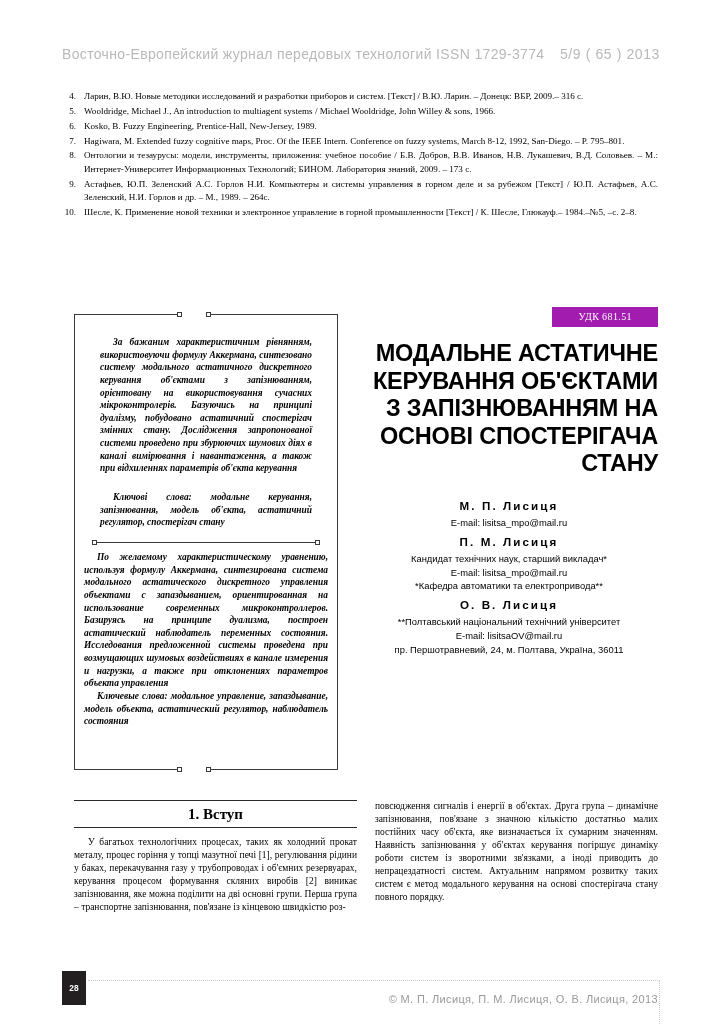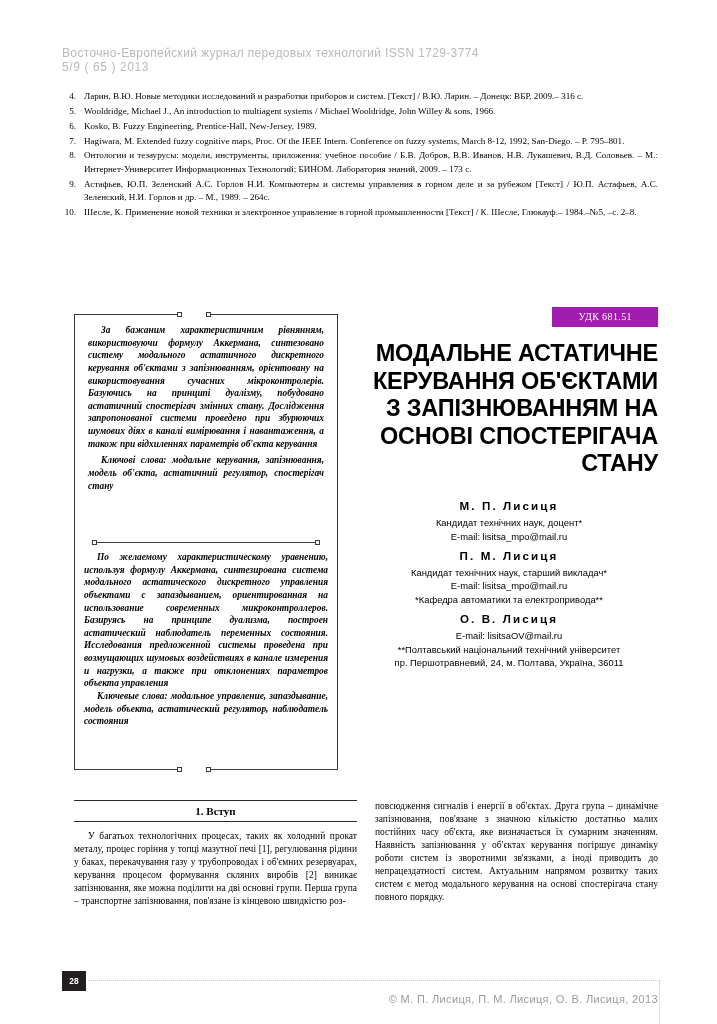--- a/index.html
+++ b/index.html
@@ -24,24 +24,23 @@
   
   .running-head {
     position: absolute;
     top: 46px;
     left: 62px;
     right: 57px;
     display: flex;
     justify-content: space-between;
     align-items: baseline;
     font-family: "Liberation Sans", sans-serif;
-    font-size: 12px;
+    font-size: 14px;
     letter-spacing: 0.35px;
     color: #b9b9b9;
-    flex-direction: column;
   }
   .running-head .rh-right {
     letter-spacing: 0.6px;
   }
 
   
   .refs {
     position: absolute;
     top: 90px;
     left: 62px;
@@ -114,21 +113,21 @@
     left: 10px;
     right: 10px;
     top: 14px;
     font-style: italic;
     font-weight: bold;
     font-size: 9.4px;
     line-height: 1.345;
     text-align: justify;
   }
   .ab-content p {
-    margin: 4px;
+    margin: 16px;
     text-indent: 13px;
   }
   .ab-content-ru {
     position: absolute;
     left: 10px;
     right: 10px;
     top: 245px;
     font-style: italic;
     font-weight: bold;
     font-size: 9.4px;
@@ -196,21 +195,21 @@
     font-size: 9.5px;
     line-height: 1.37;
     text-align: justify;
   }
   .col-left { left: 12px; }
   .col-right { right: 0; }
 
   .sec-head {
     text-align: center;
     font-weight: bold;
-    font-size: 11px;
+    font-size: 15px;
     border-top: 1px solid #2a2a2a;
     border-bottom: 1px solid #2a2a2a;
     padding: 2.5px 0 2.5px 0;
     margin: 0 0 8px 0;
   }
   .col p {
     margin: 0;
     text-indent: 14px;
   }
   .col.col-right p { text-indent: 0; }
@@ -221,21 +220,21 @@
     left: 62px;
     right: 57px;
     bottom: 0;
     height: 60px;
   }
   .page-badge {
     position: absolute;
     left: 0;
     top: 7px;
     width: 24px;
-    height: 20px;
+    height: 34px;
     background: #231f20;
     color: #ffffff;
     font-family: "Liberation Sans", sans-serif;
     font-weight: bold;
     font-size: 8.4px;
     display: flex;
     align-items: center;
     justify-content: center;
   }
   .dotted-rule {
@@ -333,31 +332,30 @@
         <p>Ключевые слова: модальное управление, запаздывание, модель объекта, астатический регулятор, наблюдатель состояния</p>
       </div>
     </div>
 
     <div class="head-right">
       <div class="udk">УДК 681.51</div>
       <h1 class="art-title">МОДАЛЬНЕ АСТАТИЧНЕ КЕРУВАННЯ ОБ'ЄКТАМИ З ЗАПІЗНЮВАННЯМ НА ОСНОВІ СПОСТЕРІГАЧА СТАНУ</h1>
 
       <div class="authors">
         <div class="author-name">М. П. Лисиця</div>
-        <div class="author-line">Кандидат технічних наук, доцент*</div>
         <div class="author-line">E-mail: lisitsa_mpo@mail.ru</div>
 
         <div class="author-name">П. М. Лисиця</div>
         <div class="author-line">Кандидат технічних наук, старший викладач*</div>
         <div class="author-line">E-mail: lisitsa_mpo@mail.ru</div>
         <div class="author-line">*Кафедра автоматики та електропривода**</div>
 
         <div class="author-name">О. В. Лисиця</div>
+        <div class="author-line">**Полтавський національний технічний університет</div>
         <div class="author-line">E-mail: lisitsaOV@mail.ru</div>
-        <div class="author-line">**Полтавський національний технічний університет</div>
         <div class="author-line">пр. Першотравневий, 24, м. Полтава, Україна, 36011</div>
       </div>
     </div>
   </div>
 
   <div class="body-cols">
     <div class="col col-left">
       <div class="sec-head">1. Вступ</div>
       <p>У багатьох технологічних процесах, таких як холодний прокат металу, процес горіння у топці мазутної печі [1], регулювання рідини у баках, перекачування газу у трубопроводах і об'ємних резервуарах, керування процесом формування скляних виробів [2] виникає запізнювання, яке можна поділити на дві основні групи. Перша група – транспортне запізнювання, пов'язане із кінцевою швидкістю роз-</p>
     </div>

